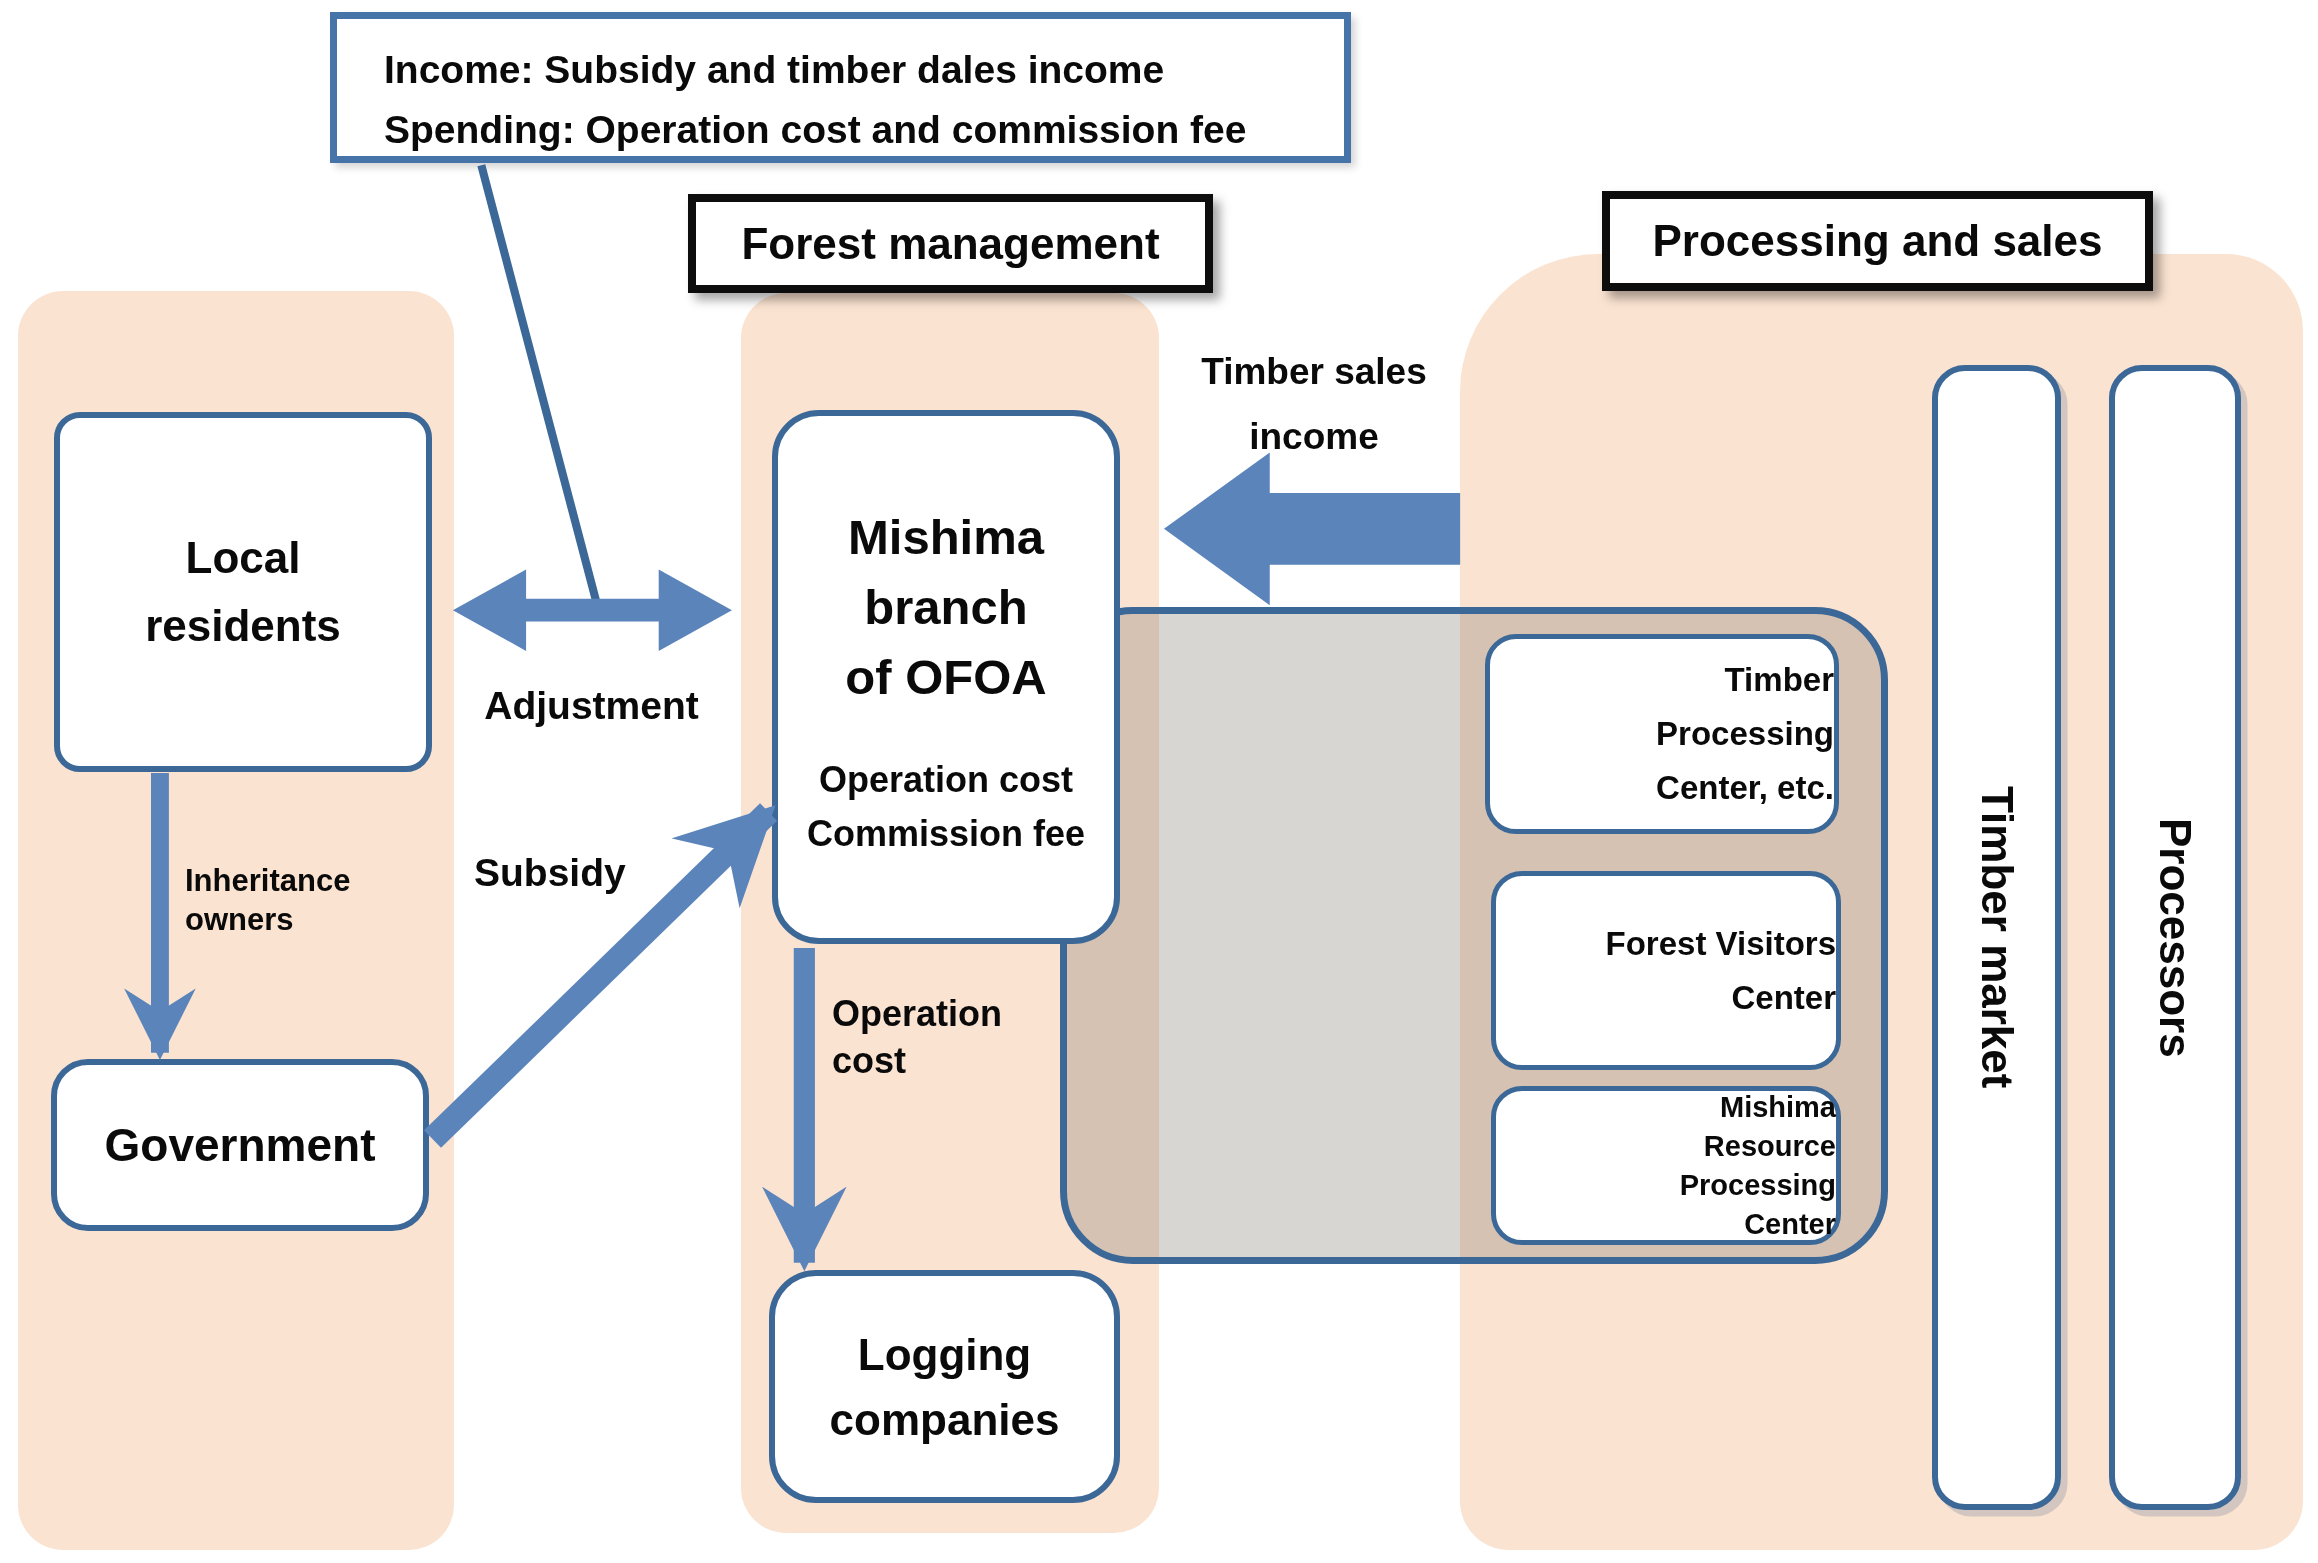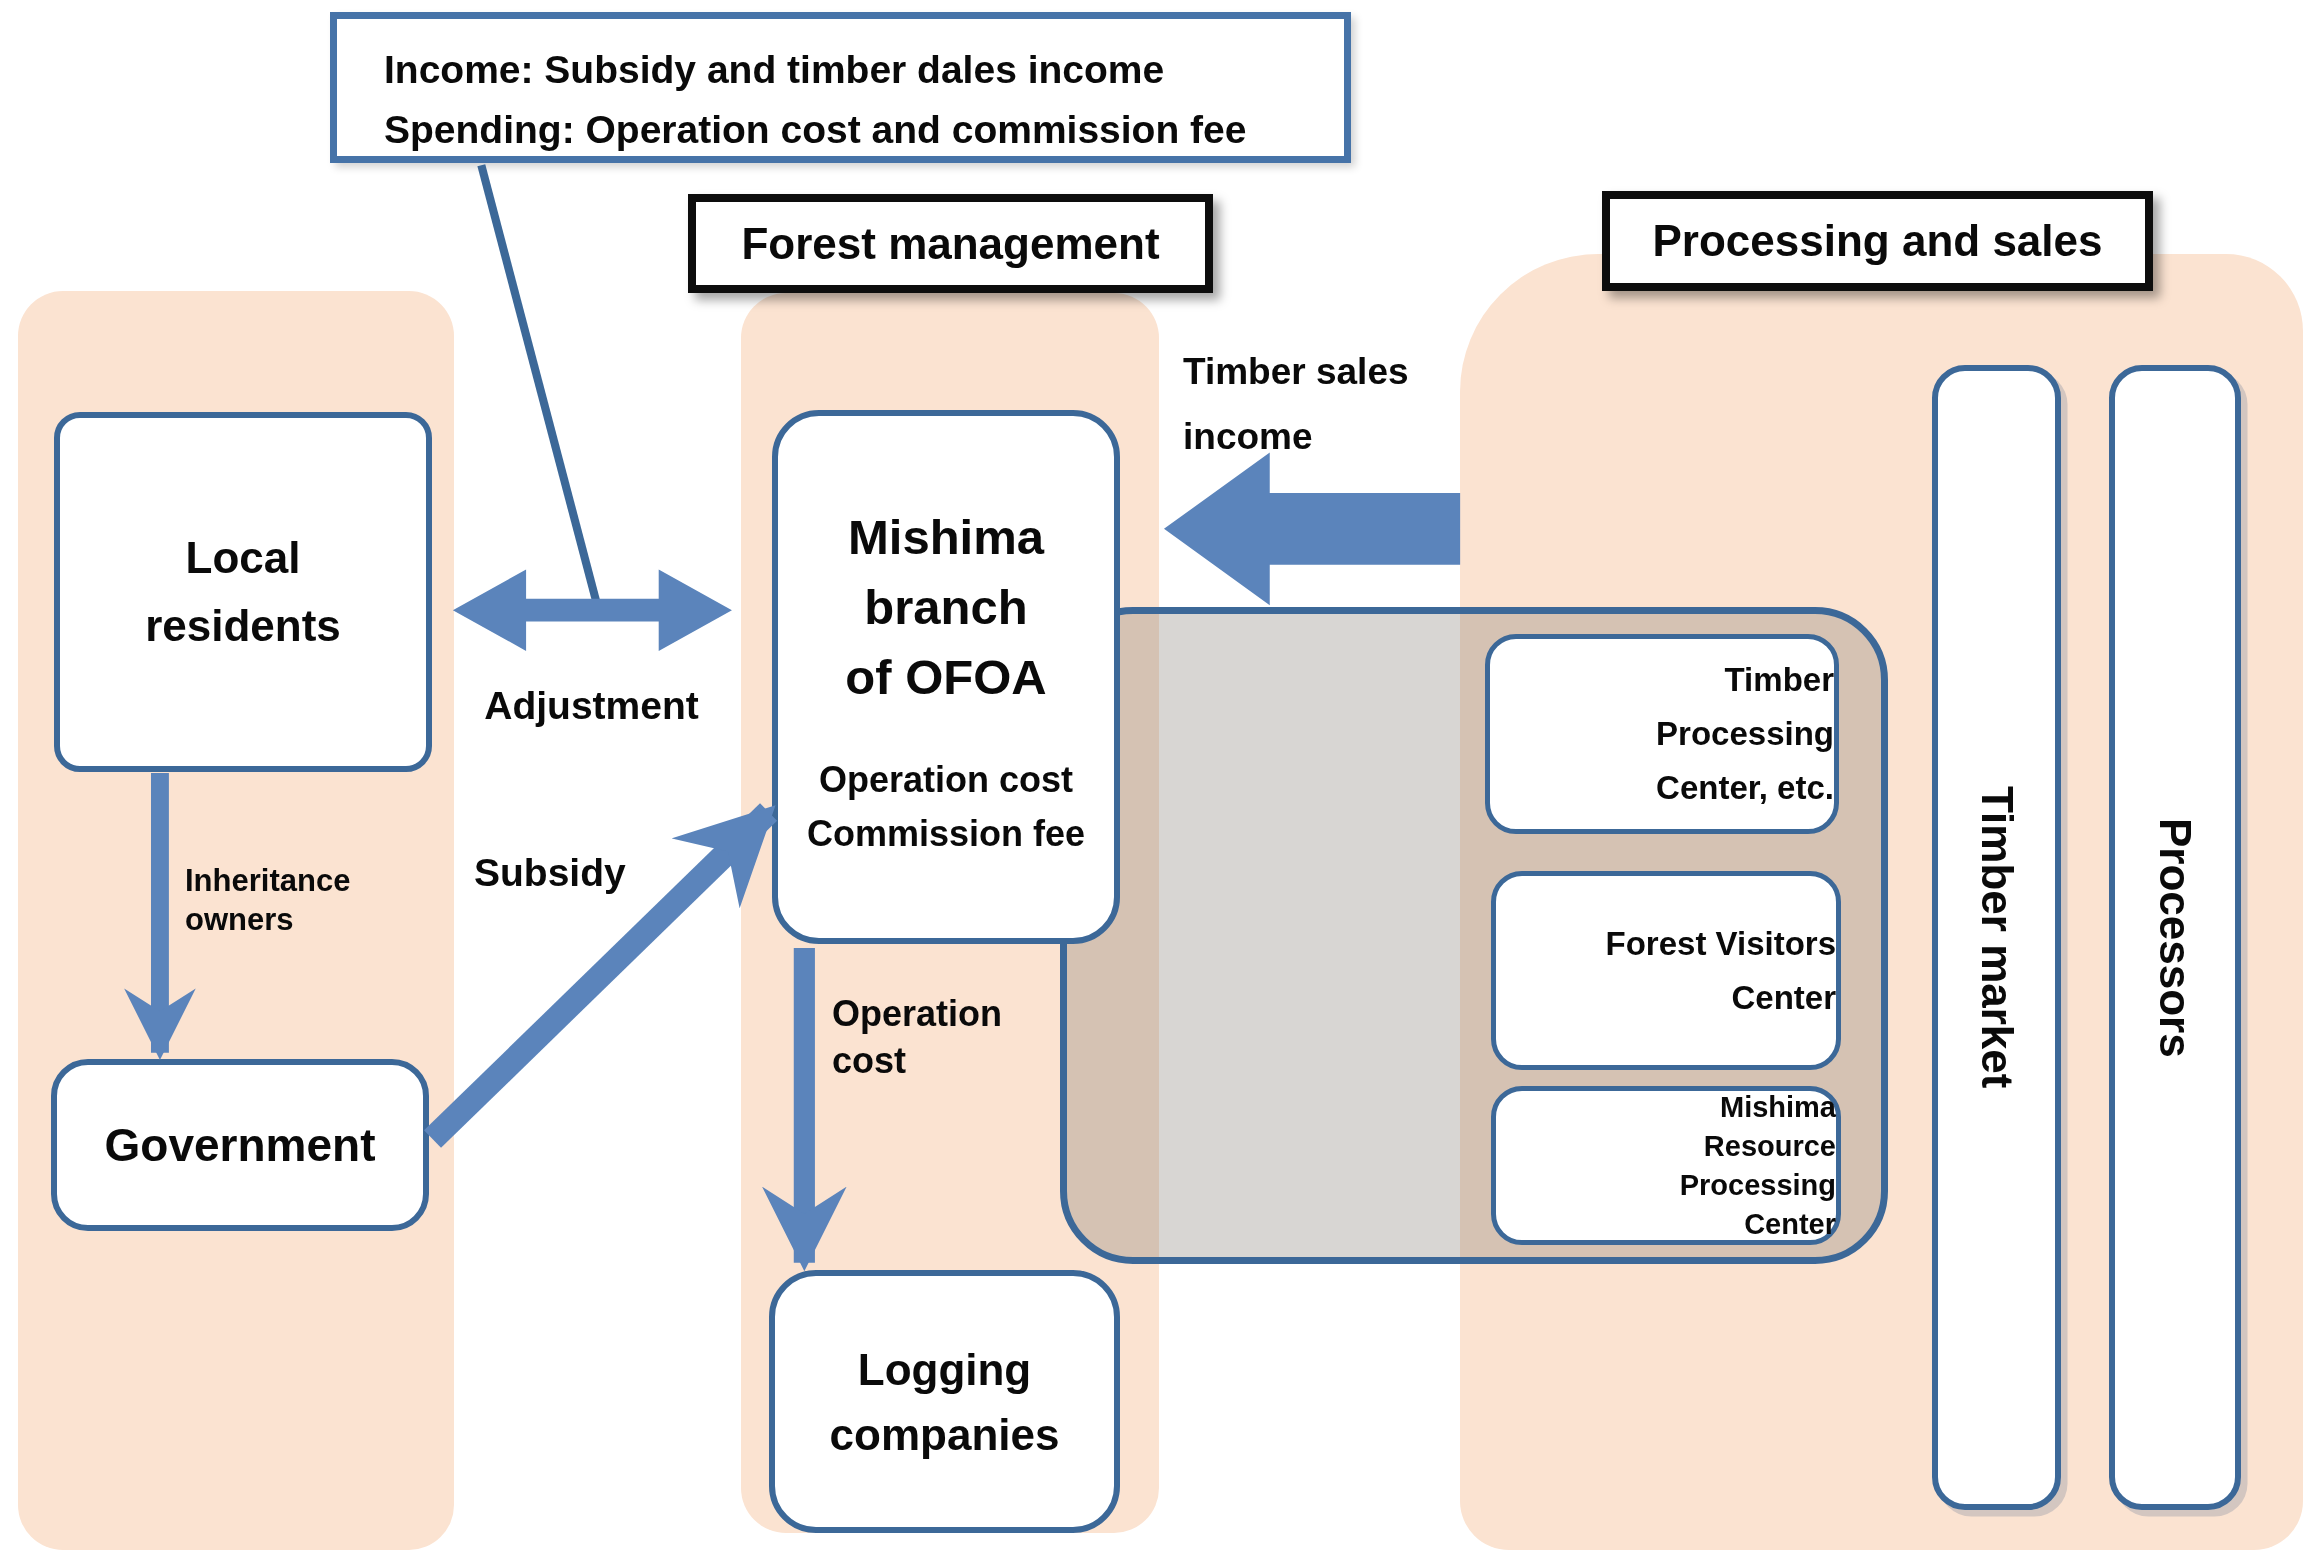--- a/index.html
+++ b/index.html
@@ -113,21 +113,21 @@
       <div>Mishima</div>
       <div>branch</div>
       <div>of OFOA</div>
     </div>
     <div class="abs" style="left:0;right:0;top:337px;text-align:center;font-size:36px;line-height:54px;">
       <div>Operation cost</div>
       <div>Commission fee</div>
     </div>
   </div>
 
-  <div class="abs node" style="left:769px;top:1270px;width:351px;height:263px;font-size:44px;line-height:65px;text-align:right;">
+  <div class="abs node" style="left:769px;top:1270px;width:351px;height:233px;font-size:44px;line-height:65px;text-align:right;">
     <span>Logging</span>
     <span>companies</span>
   </div>
 
   <div class="abs node-sm" style="left:1485px;top:634px;width:354px;height:200px;font-size:33px;line-height:54px;">
     <span>Timber</span>
     <span>Processing</span>
     <span>Center, etc.</span>
   </div>
 
@@ -169,21 +169,21 @@
     <span>Subsidy</span>
   </div>
   <div class="abs lbl" style="left:185px;top:861px;font-size:31px;line-height:39px;">
     <div>Inheritance</div>
     <div>owners</div>
   </div>
   <div class="abs lbl" style="left:832px;top:990px;font-size:36px;line-height:47px;">
     <div>Operation</div>
     <div>cost</div>
   </div>
-  <div class="abs lbl" style="left:1183px;top:339px;width:262px;text-align:left;font-size:37px;line-height:65px;">
+  <div class="abs lbl" style="left:1183px;top:339px;width:262px;text-align:center;font-size:37px;line-height:65px;">
     <div>Timber sales</div>
     <div>income</div>
   </div>
 
   <svg class="abs" style="left:0;top:0;" width="2319" height="1563" viewBox="0 0 2849 1921">
     <defs>
       <marker id="chev" viewBox="0 0 10 10" refX="9" refY="5" markerWidth="4" markerHeight="4" orient="auto-start-reverse">
         <path d="M0,0 L10,5 L0,10 L3.2,5 Z" fill="#5b84bb"></path>
       </marker>
     </defs>

